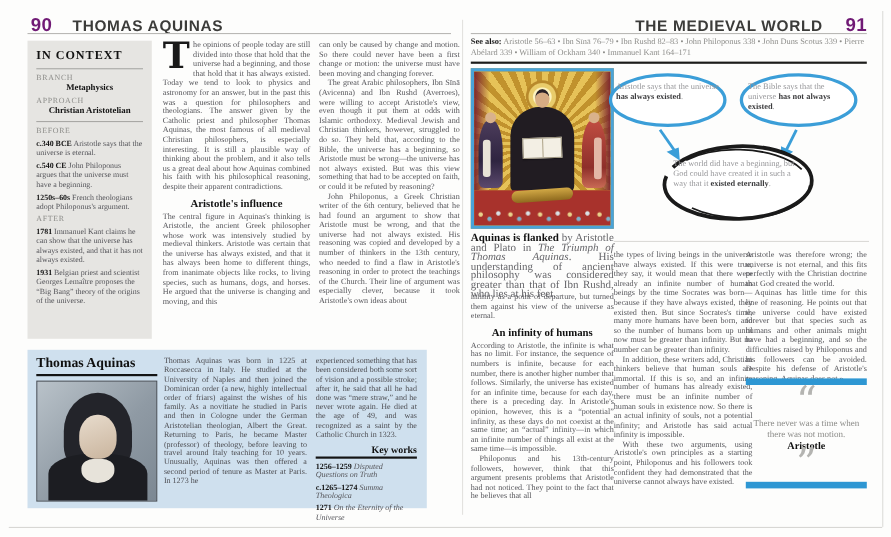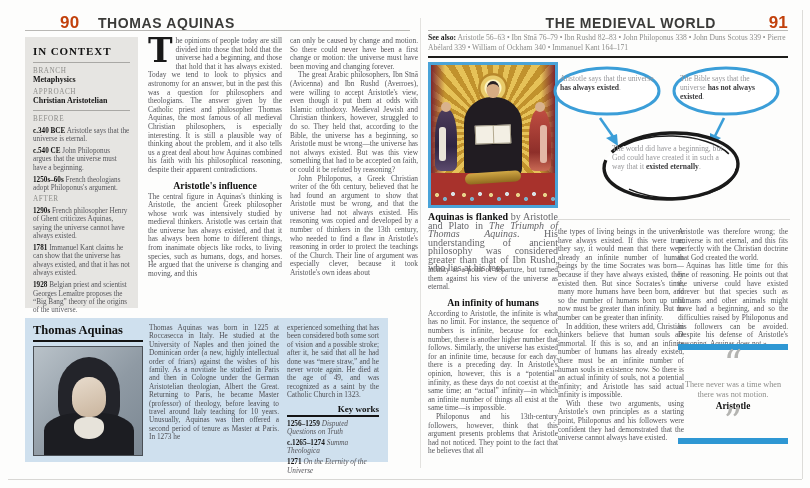--- a/index.html
+++ b/index.html
@@ -8,40 +8,40 @@
     font-family:"Liberation Serif", serif; overflow:hidden;
     -webkit-font-smoothing:antialiased;
   }
   
   .edge-bottom { position:absolute; left:8px; right:8px; top:479px; height:1px; background:#d8d7d4; }
   .edge-right  { position:absolute; top:10px; bottom:9px; left:802px; width:1px; background:#dddcd9; }
   .gutter { position:absolute; top:18px; bottom:20px; left:420px; width:1px; background:#e3e2df; }
 
   
   .hdr { position:absolute; top:13px; font-family:"Liberation Sans", sans-serif; font-weight:bold; color:#3b3b39; letter-spacing:0.2px; }
-  .hdr .pagenum { font-size:17px; color:#c2410c;margin-left:32px; }
+  .hdr .pagenum { font-size:17px; color:#701a75; }
   .hdr .hdr-title { font-size:14px; margin-left:14px; letter-spacing:0.6px; }
   .hdr-right { right:22px; text-align:right; }
   .hdr-right .hdr-title { margin-left:0; margin-right:16px; }
   .rule-thin { position:absolute; height:1px; background:#b9b8b5; }
   .rule-thick { position:absolute; height:2px; background:#1c1c1a; }
 
   
   .col { position:absolute; font-size:7.4px; line-height:8.6px; color:#55555a; text-align:justify; }
   .col p { margin:0; }
   .col p.ind { text-indent:8px; }
   .subhead { font-weight:bold; font-size:9.8px; line-height:11px; color:#121212; margin:5px 0 2px; text-align:center; font-family:"Liberation Serif", serif; }
   .dropcap { float:left; font-family:"DejaVu Serif", serif; font-weight:bold; font-size:33px; line-height:26px; color:#191919; padding:1px 3px 0 0; }
 
   
   .context-box { position:absolute; left:25px; top:37px; width:113px; height:271px; background:#e6e5e2; box-sizing:border-box; padding:8px 8px 6px; }
   .ic-title { font-weight:bold; font-size:11px; letter-spacing:0.9px; color:#121212; }
   .ic-rule { height:1px; background:#a9a8a5; margin:5px 0 4px; }
   .ic-label { font-size:7.2px; letter-spacing:0.6px; color:#8d8d8a; margin-top:3px; }
-  .ic-value { font-size:8px; font-weight:bold; color:#151515; line-height:9.5px; }
+  .ic-value { font-size:8px; font-weight:bold; color:#151515; line-height:9.5px;text-align:center; }
   .ic-item { font-size:7.2px; line-height:8.4px; color:#55555a; margin-top:3.5px; }
   .ic-item b { color:#141414; }
 
   
   .bio-box { position:absolute; left:25px; top:318px; width:363px; height:144px; background:#cfe0ee; }
   .bio-title { position:absolute; left:8px; top:5px; font-weight:bold; font-size:12.5px; color:#101010; }
   .bio-title-rule { position:absolute; left:8px; top:22px; width:110px; height:2px; background:#141414; }
   .portrait { position:absolute; left:8px; top:28px; width:108px; height:108px; background:linear-gradient(135deg,#b9c2c9,#8f9aa4 55%,#7c8893); border:1px solid #4a4f55; overflow:hidden; }
   .pt-hood { position:absolute; left:24px; top:10px; width:62px; height:70px; background:#23242a; border-radius:50% 50% 30% 30%; }
   .pt-face { position:absolute; left:38px; top:30px; width:34px; height:40px; background:linear-gradient(160deg,#e8dccd,#c9b49d); border-radius:48% 48% 42% 42%; }
@@ -125,23 +125,22 @@
     <div class="ic-label">BRANCH</div>
     <div class="ic-value">Metaphysics</div>
     <div class="ic-label">APPROACH</div>
     <div class="ic-value">Christian Aristotelian</div>
     <div class="ic-rule"></div>
     <div class="ic-label">BEFORE</div>
     <div class="ic-item"><b>c.340 BCE</b> <span>Aristotle says that the universe is eternal.</span></div>
     <div class="ic-item"><b>c.540 CE</b> <span>John Philoponus argues that the universe must have a beginning.</span></div>
     <div class="ic-item"><b>1250s–60s</b> <span>French theologians adopt Philoponus's argument.</span></div>
     <div class="ic-label">AFTER</div>
-    <div class="ic-item"><b>1290s</b> <span>French philosopher Henry of Ghent criticizes Aquinas, saying the universe cannot have always existed.</span></div>
     <div class="ic-item"><b>1781</b> <span>Immanuel Kant claims he can show that the universe has always existed, and that it has not always existed.</span></div>
-    <div class="ic-item"><b>1928</b> <span>Belgian priest and scientist Georges Lemaître proposes the “Big Bang” theory of the origins of the universe.</span></div>
+    <div class="ic-item"><b>1931</b> <span>Belgian priest and scientist Georges Lemaître proposes the “Big Bang” theory of the origins of the universe.</span></div>
   </div>
 
   <div class="col" style="left:148px; top:37px; width:134px;">
     <p><span class="dropcap">T</span><span>he opinions of people today are still divided into those that hold that the universe had a beginning, and those that hold that it has always existed. Today we tend to look to physics and astronomy for an answer, but in the past this was a question for philosophers and theologians. The answer given by the Catholic priest and philosopher Thomas Aquinas, the most famous of all medieval Christian philosophers, is especially interesting. It is still a plausible way of thinking about the problem, and it also tells us a great deal about how Aquinas combined his faith with his philosophical reasoning, despite their apparent contradictions.</span></p>
     <div class="subhead">Aristotle's influence</div>
     <p>The central figure in Aquinas's thinking is Aristotle, the ancient Greek philosopher whose work was intensively studied by medieval thinkers. Aristotle was certain that the universe has always existed, and that it has always been home to different things, from inanimate objects like rocks, to living species, such as humans, dogs, and horses. He argued that the universe is changing and moving, and this</p>
   </div>
 
   <div class="col" style="left:290px; top:37px; width:128px;">
     <p>can only be caused by change and motion. So there could never have been a first change or motion: the universe must have been moving and changing forever.</p>
@@ -232,21 +231,21 @@
   </div>
   <div class="bubble-text" style="left:612px; top:144px; width:118px;">
     <span>The world did have a beginning, but God could have created it in such a way that it </span><b>existed eternally</b><span>.</span>
   </div>
 
   <div class="col-hairline"></div>
 
   <div class="col" style="left:558px; top:228px; width:126px;">
     <p>the types of living beings in the universe have always existed. If this were true, they say, it would mean that there were already an infinite number of human beings by the time Socrates was born—because if they have always existed, they existed then. But since Socrates's time, many more humans have been born, and so the number of humans born up until now must be greater than infinity. But no number can be greater than infinity.</p>
     <p class="ind">In addition, these writers add, Christian thinkers believe that human souls are immortal. If this is so, and an infinite number of humans has already existed, there must be an infinite number of human souls in existence now. So there is an actual infinity of souls, not a potential infinity; and Aristotle has said actual infinity is impossible.</p>
-    <p class="ind">With these two arguments, using Aristotle's own principles as a starting point, Philoponus and his followers were confident they had demonstrated that the universe cannot always have existed.</p>
+    <p class="ind">With these two arguments, using Aristotle's own principles as a starting point, Philoponus and his followers took confident they had demonstrated that the universe cannot always have existed.</p>
   </div>
 
   <div class="col" style="left:678px; top:228px; width:110px;">
     <p>Aristotle was therefore wrong; the universe is not eternal, and this fits perfectly with the Christian doctrine that God created the world.</p>
     <p class="ind"><span>Aquinas has little time for this line of reasoning. He points out that the universe could have existed forever but that species such as humans and other animals might have had a beginning, and so the difficulties raised by Philoponus and his followers can be avoided. Despite his defense of Aristotle's reasoning, Aquinas does not </span><b>»</b></p>
   </div>
 
   <div class="quote">
     <div class="q-bar"></div>
     <div class="q-mark">“</div>

